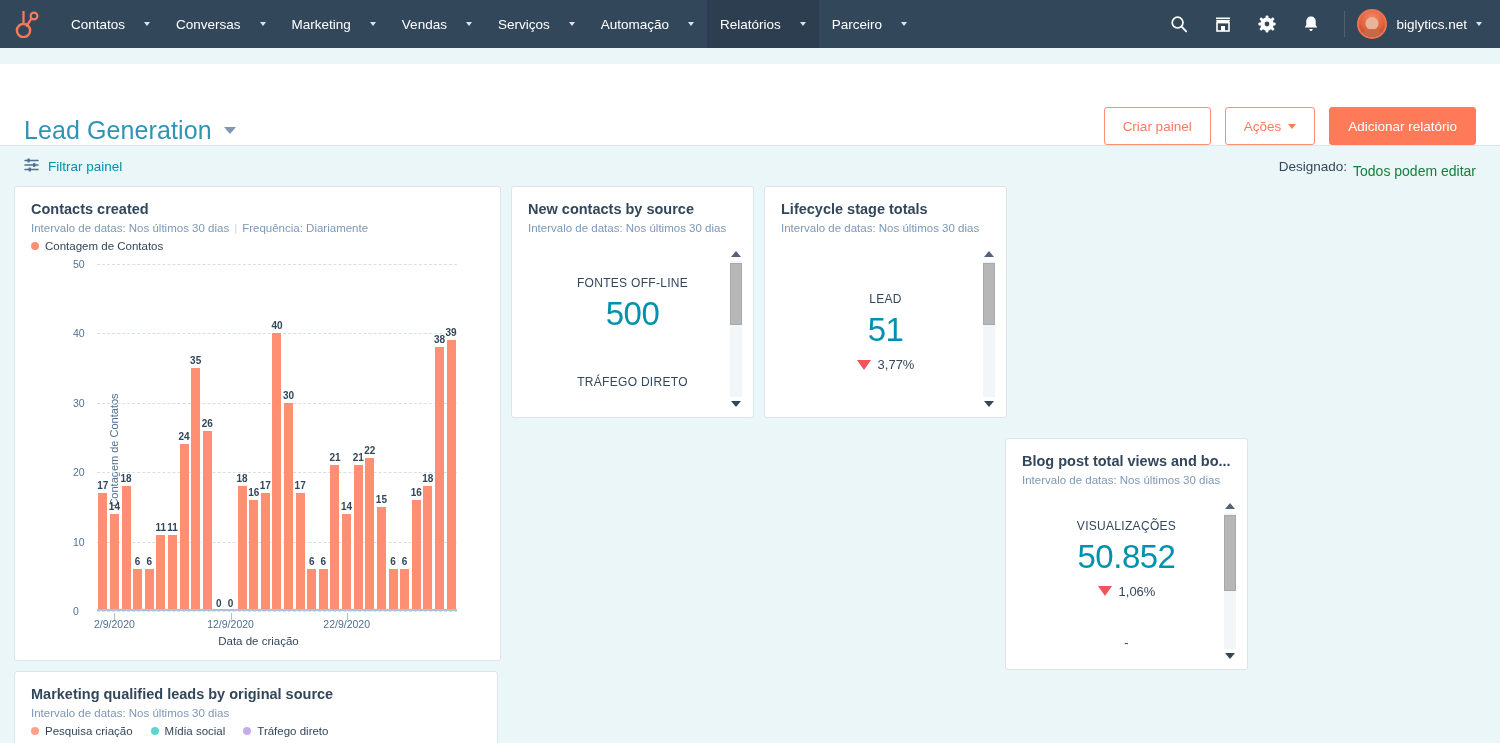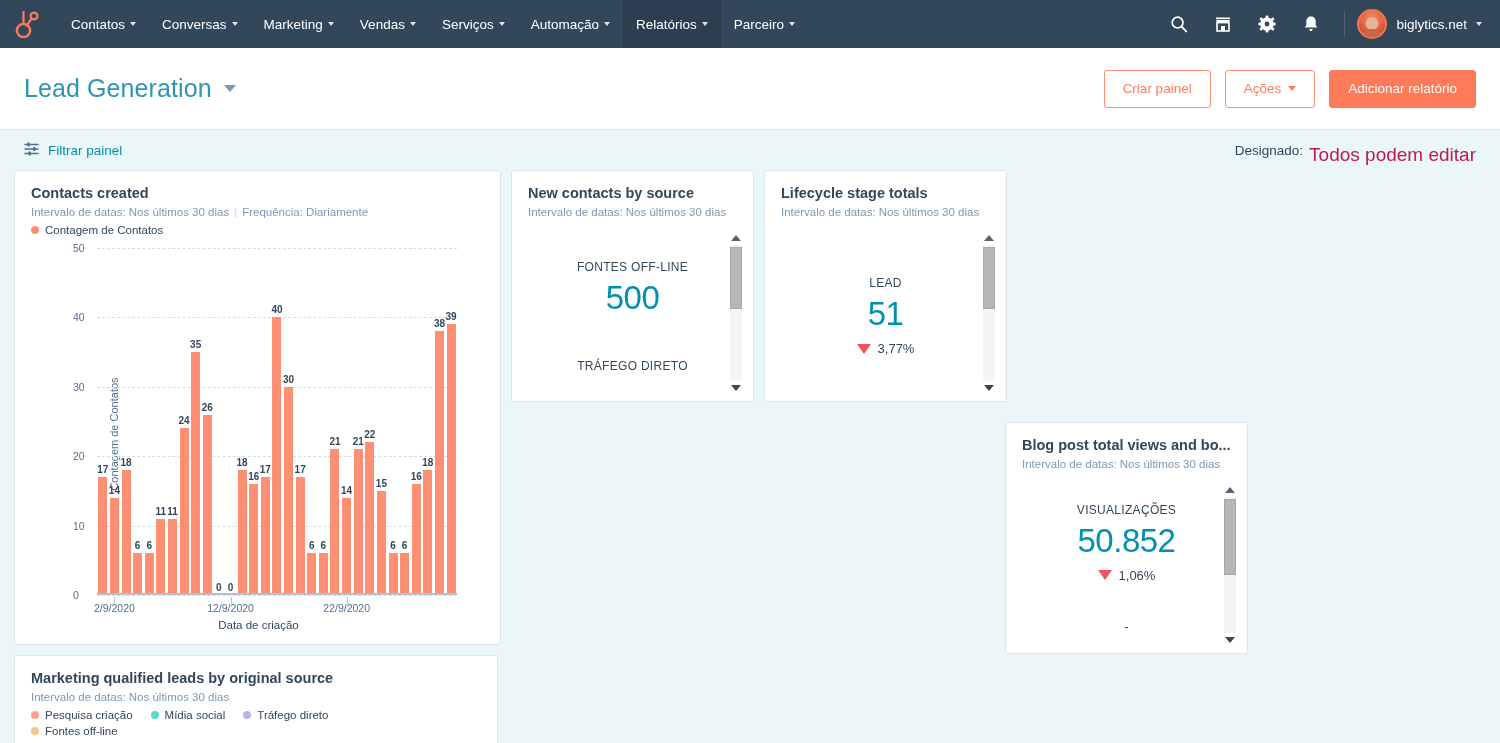--- a/index.html
+++ b/index.html
@@ -15,21 +15,21 @@
   .topnav {
     height: 48px; width: 100%;
     background: #33475b;
     display: flex; align-items: center;
     padding: 0 14px 0 10px;
     position: relative;
   }
   .logo { width: 34px; height: 34px; display:flex; align-items:center; justify-content:center; margin-right: 14px; }
   .nav-items { display: flex; align-items: stretch; height: 48px; }
   .nav-item {
-    display: flex; align-items: center; gap: 5px;
+    display: flex; align-items: center; gap: 19px;
     padding: 0 13px; height: 48px;
     color: #ffffff; font-size: 13.5px;
     cursor: pointer; white-space: nowrap;
   }
   .nav-item.active { background: #2c3e50; }
   .caret-down {
     width: 0; height: 0;
     border-left: 3.5px solid transparent;
     border-right: 3.5px solid transparent;
     border-top: 4px solid #ffffff;
@@ -57,23 +57,24 @@
   .avatar::before {
     content: ""; position: absolute; left: 50%; bottom: -4px;
     width: 20px; height: 12px; border-radius: 50% 50% 0 0;
     background: #c4694a; transform: translateX(-50%); z-index: 2;
   }
   .account-name { color: #fff; font-size: 13.5px; }
 
   
   .page-header {
     height: 82px; background: #ffffff;
-    display: flex; align-items: center;
+    display: flex; align-items: flex-end;
     padding: 0 24px;
     border-bottom: 1px solid #dfe3eb;
+    margin-top: 16px;
   }
   .dash-title {
     font-size: 25px; color: #2e95b5; font-weight: 400;
     letter-spacing: .1px;
   }
   .title-wrap { display: flex; align-items: center; gap: 12px; cursor: pointer; }
   .title-caret {
     width: 0; height: 0;
     border-left: 6px solid transparent;
     border-right: 6px solid transparent;
@@ -95,21 +96,21 @@
   }
 
   
   .filter-bar {
     height: 40px; display: flex; align-items: center;
     padding: 0 24px; font-size: 13.5px;
   }
   .filter-left { display: flex; align-items: center; gap: 9px; color: #0091ae; cursor: pointer; }
   .filter-right { margin-left: auto; display: flex; align-items: center; gap: 6px; }
   .designado-label { color: #33475b; font-size: 13.5px; }
-  .designado-link { color: #be185d; font-size: 19px; cursor: pointer; margin-top: 10px; }
+  .designado-link { color: #15803d; font-size: 14px; cursor: pointer; margin-top: 10px; }
 
   
   .board {
     padding: 0 14px;
     display: flex; gap: 10px;
     align-items: flex-start;
     flex-wrap: wrap;
   }
   .card {
     background: #fff;

